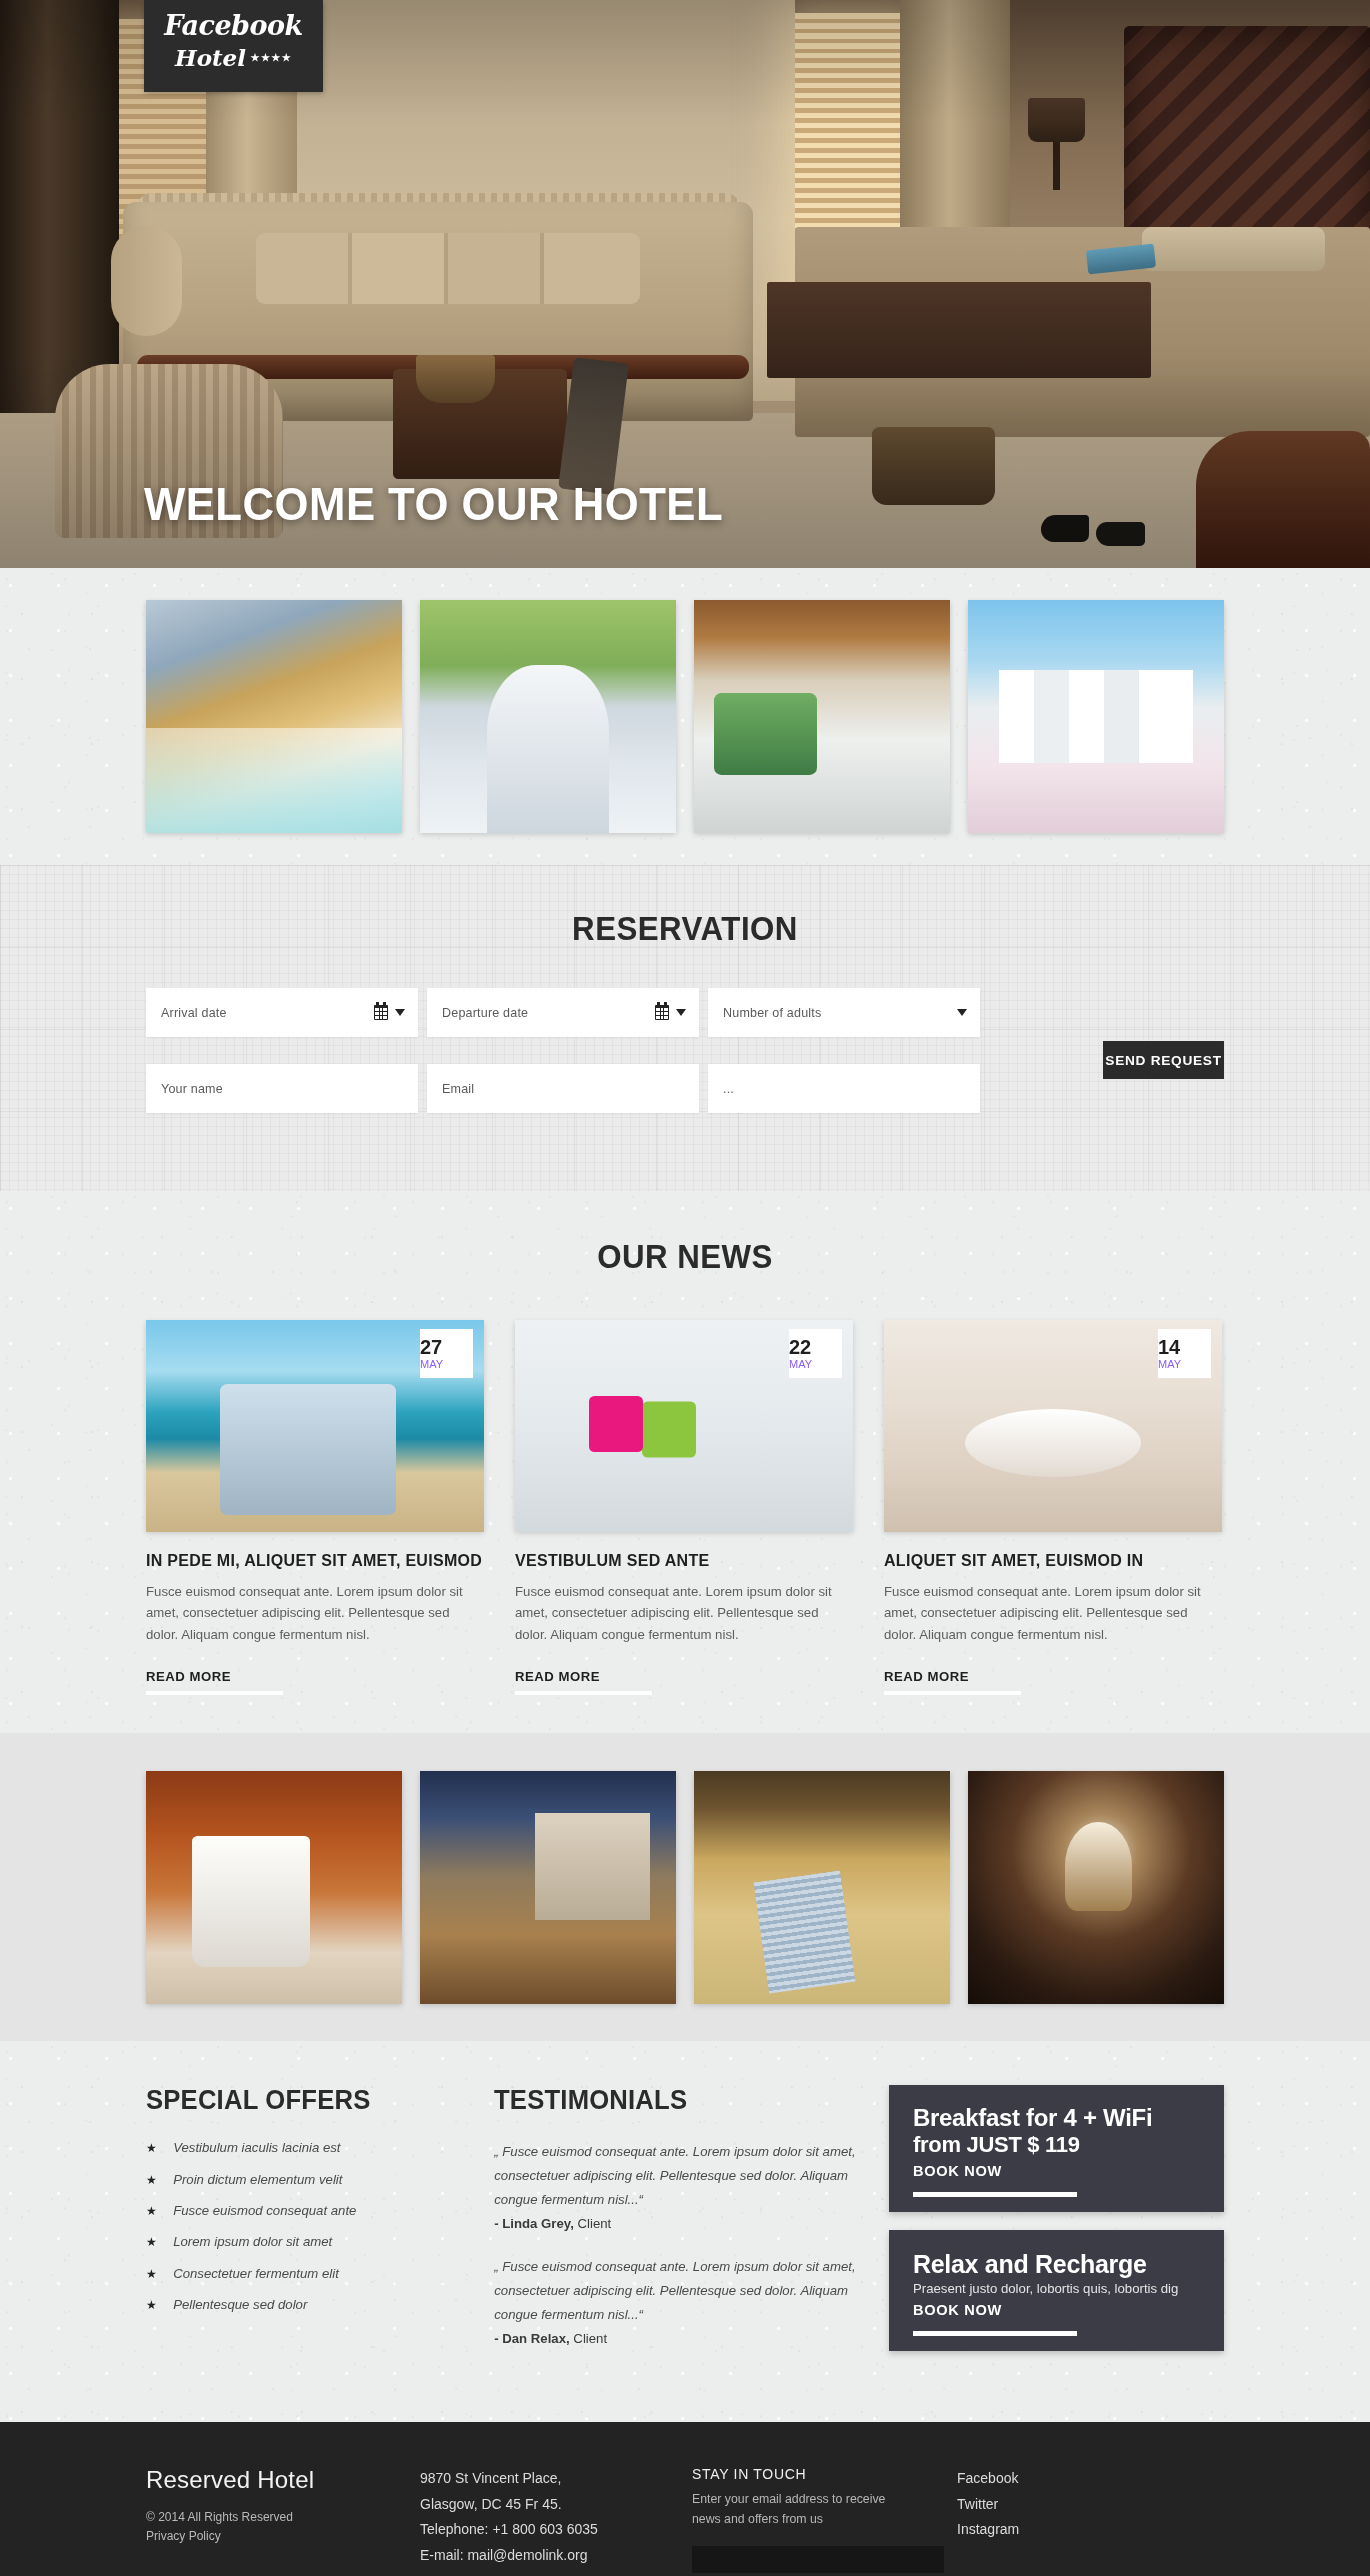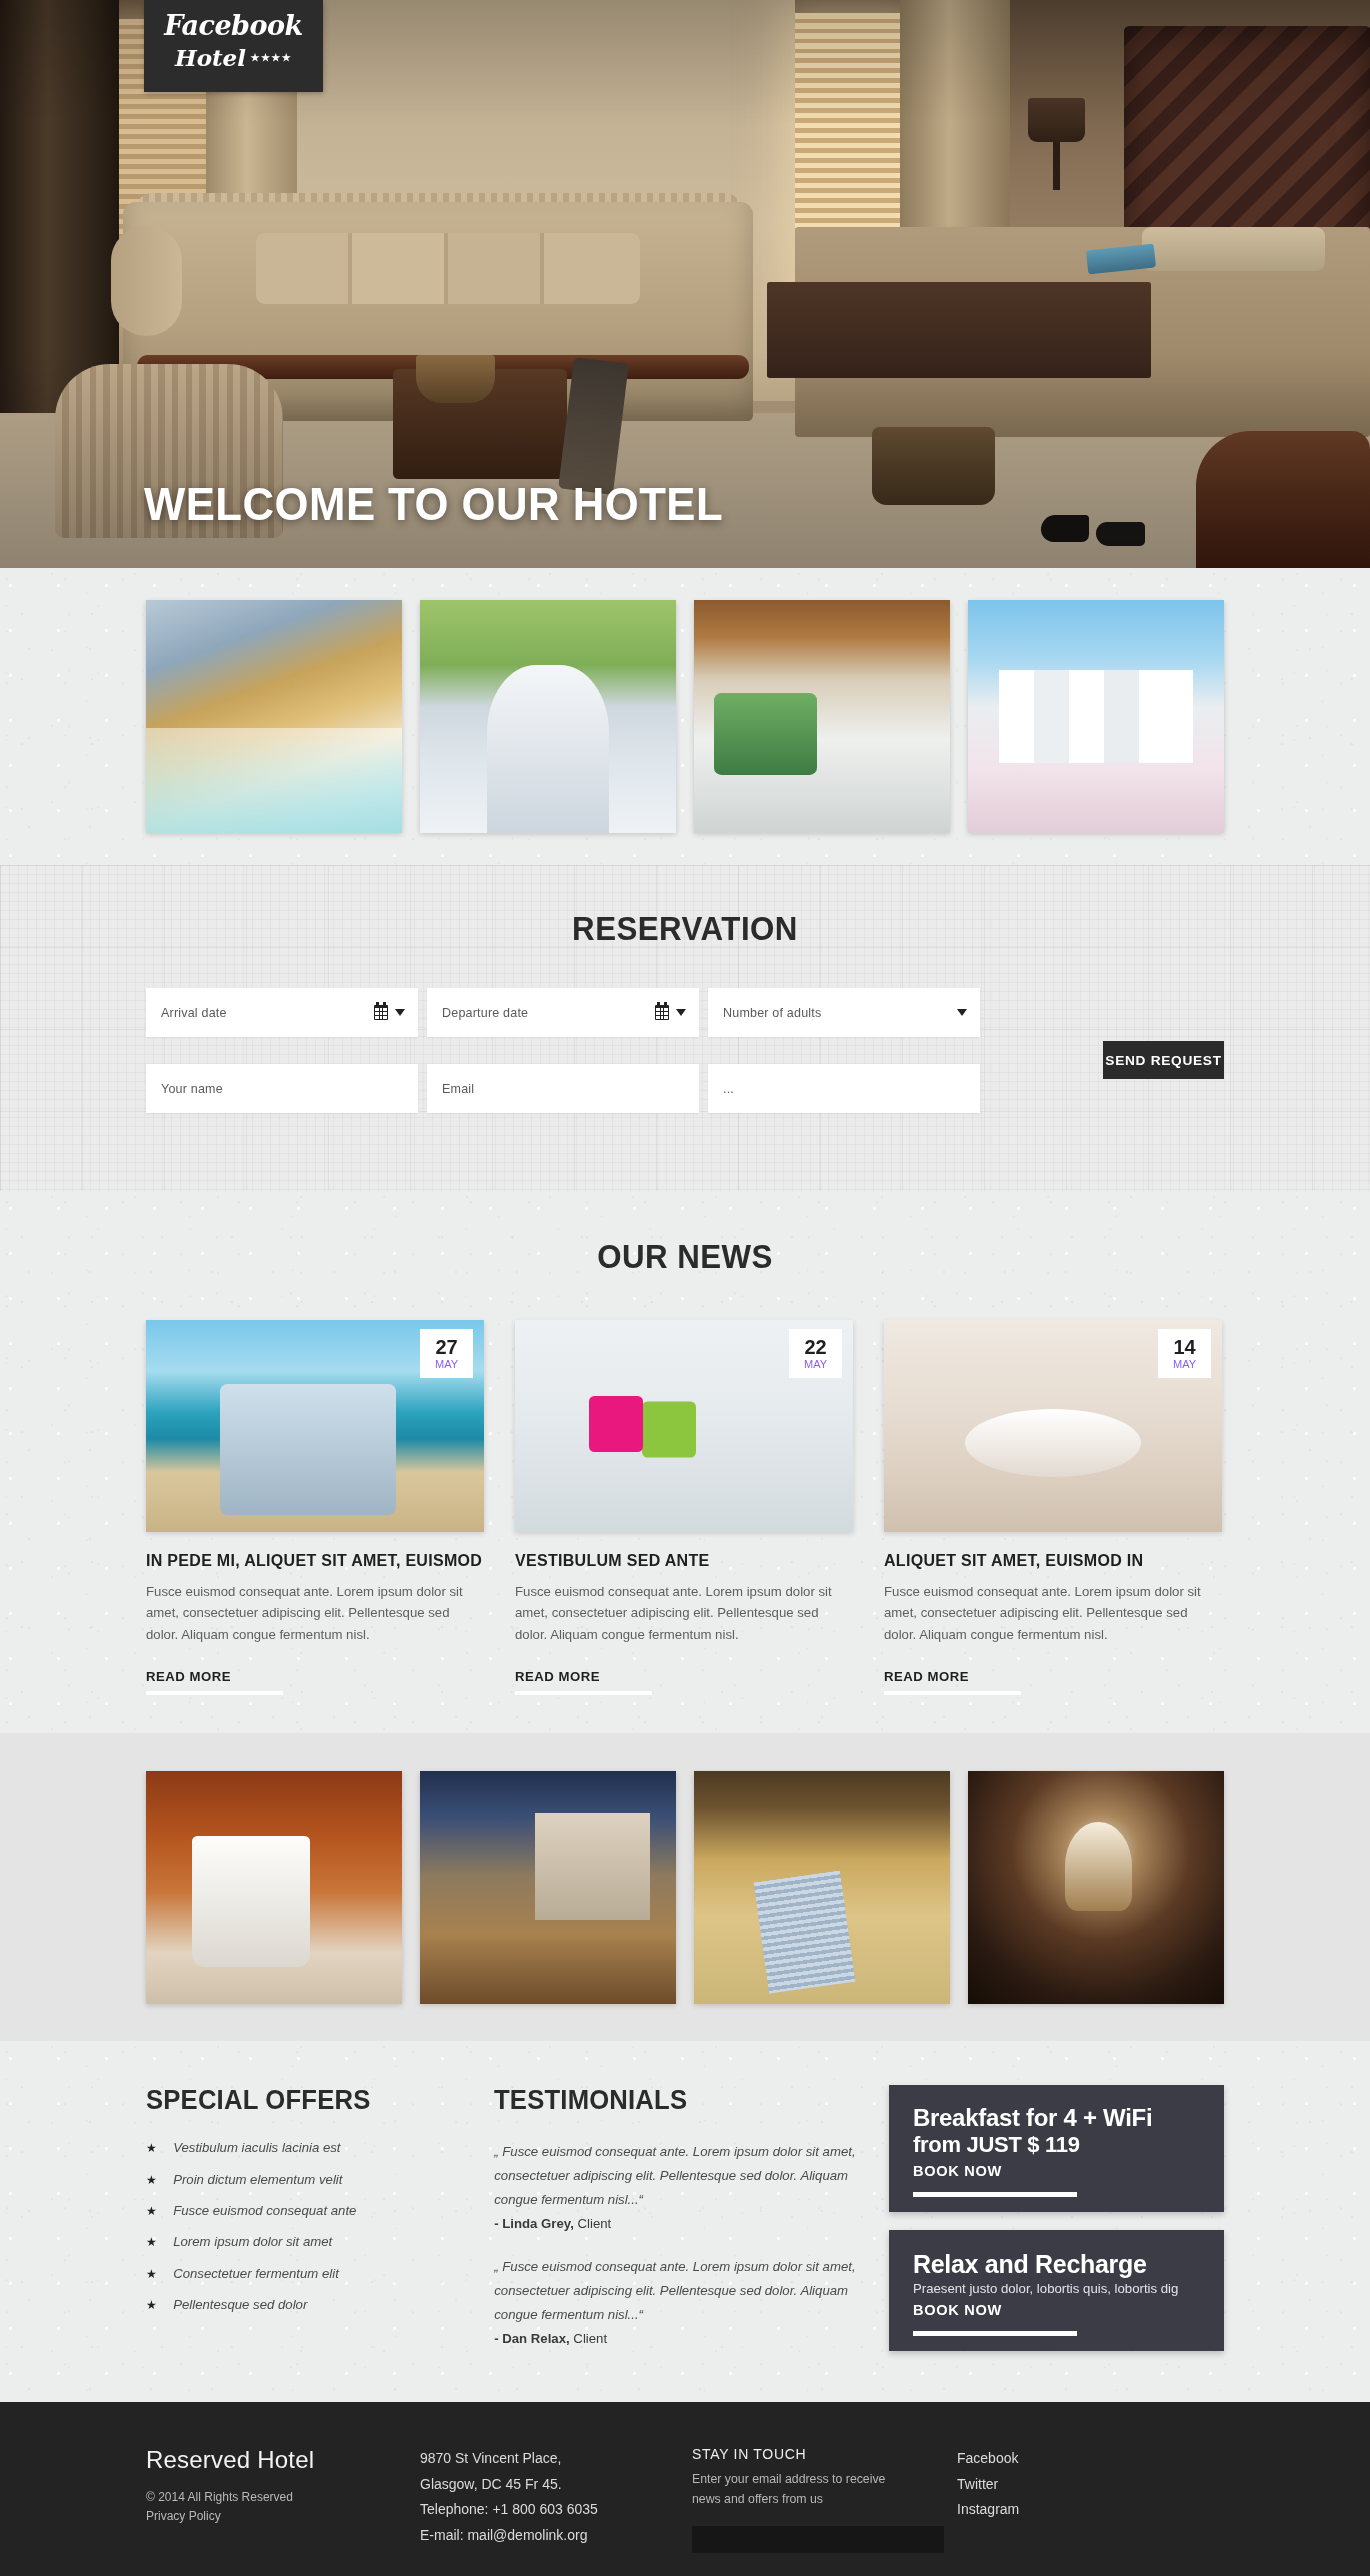--- a/index.html
+++ b/index.html
@@ -419,21 +419,21 @@
       background:#e8187f;border-radius:5.5px; box-shadow: 53px 5.5px 0 0 #8cc63e;}
   .n3 { background: linear-gradient(180deg,#efe9e2 0%, #e7ddd2 40%, #ddd0c2 72%, #cfc0ae 100%); }
   .n3:after{content:'';position:absolute;left:24%;top:42%;width:52%;height:32%;
       background:linear-gradient(180deg,#fff,#e2dad0);border-radius:50%;}
   .date-badge {
     position: absolute;
     right: 11px; top: 9px;
     width: 53px; height: 49px;
     background: #fff;
     display: flex; flex-direction: column;
-    align-items: center; justify-content: center;
+    align-items: flex-start; justify-content: center;
     line-height: 1;
   }
   .date-d {
     font-family: "Liberation Sans Narrow", "Liberation Sans", sans-serif;
     font-weight: bold; font-size: 20px; color: #1f1f1f;
   }
   .date-m {
     font-family: "Liberation Sans Narrow", "Liberation Sans", sans-serif;
     font-weight: normal; font-size: 11px; color: #8b5cf6; margin-top: 1.8px;
   }
@@ -463,21 +463,21 @@
     font-size: 13.2px;
     letter-spacing: 0.5px;
     color: #1f1f1f;
     text-decoration: none;
     text-transform: uppercase;
     cursor: pointer;
   }
   .rm-bar { width: 137px; height: 4.6px; background: #fff; margin-top: 6.4px; }
 
   
-  .bottom { position: relative; padding: 44px 0 32px; }
+  .bottom { position: relative; padding: 44px 0 52px; }
   .bottom-inner {
     width: 1078px; margin: 0 auto;
     display: flex; gap: 33px;
   }
   .col-offers { width: 318px; }
   .col-testi { width: 365px; }
   .col-promo { width: 338px; }
   .col-h {
     font-family: "Liberation Sans Narrow", "Liberation Sans", sans-serif;
     font-weight: bold;

